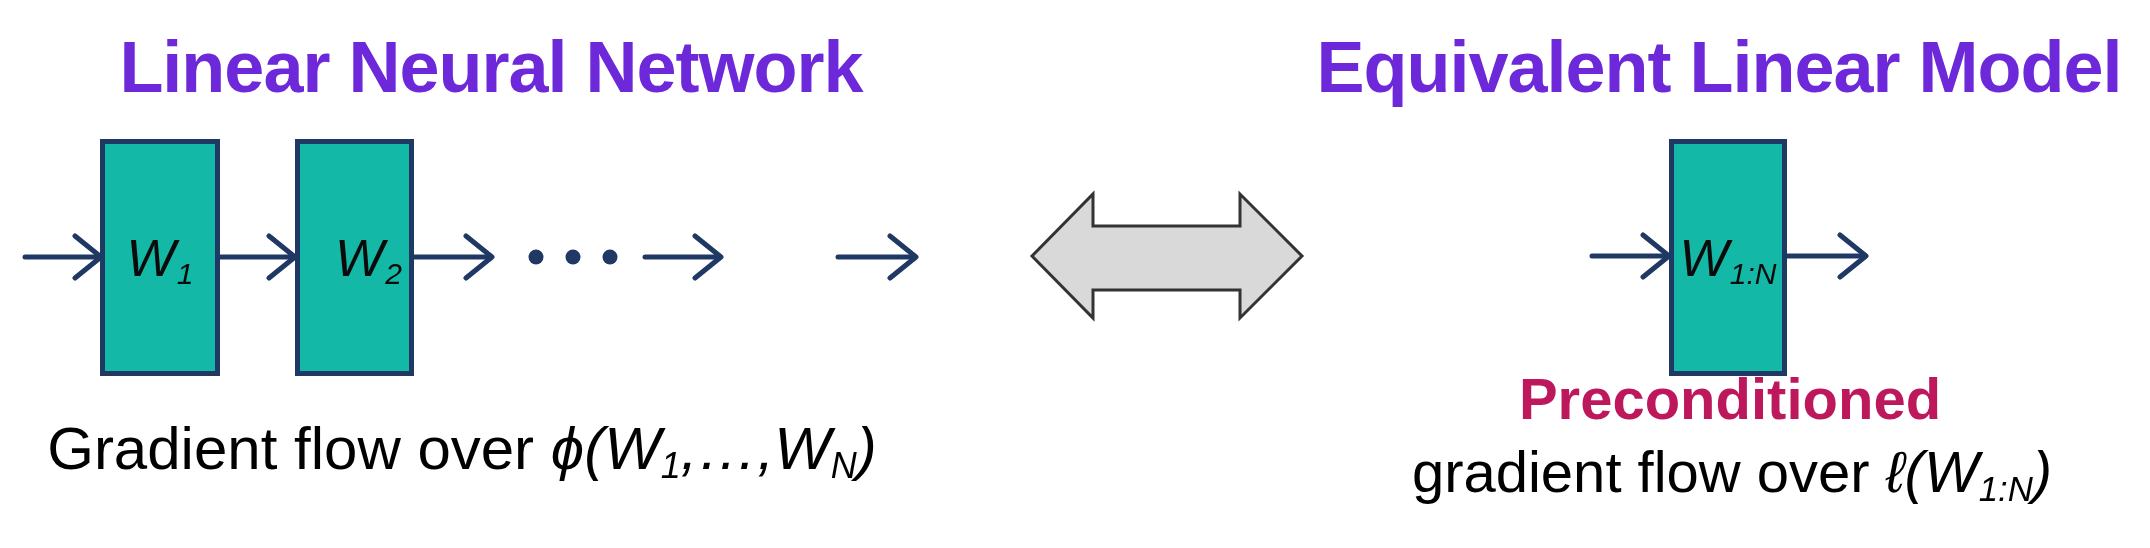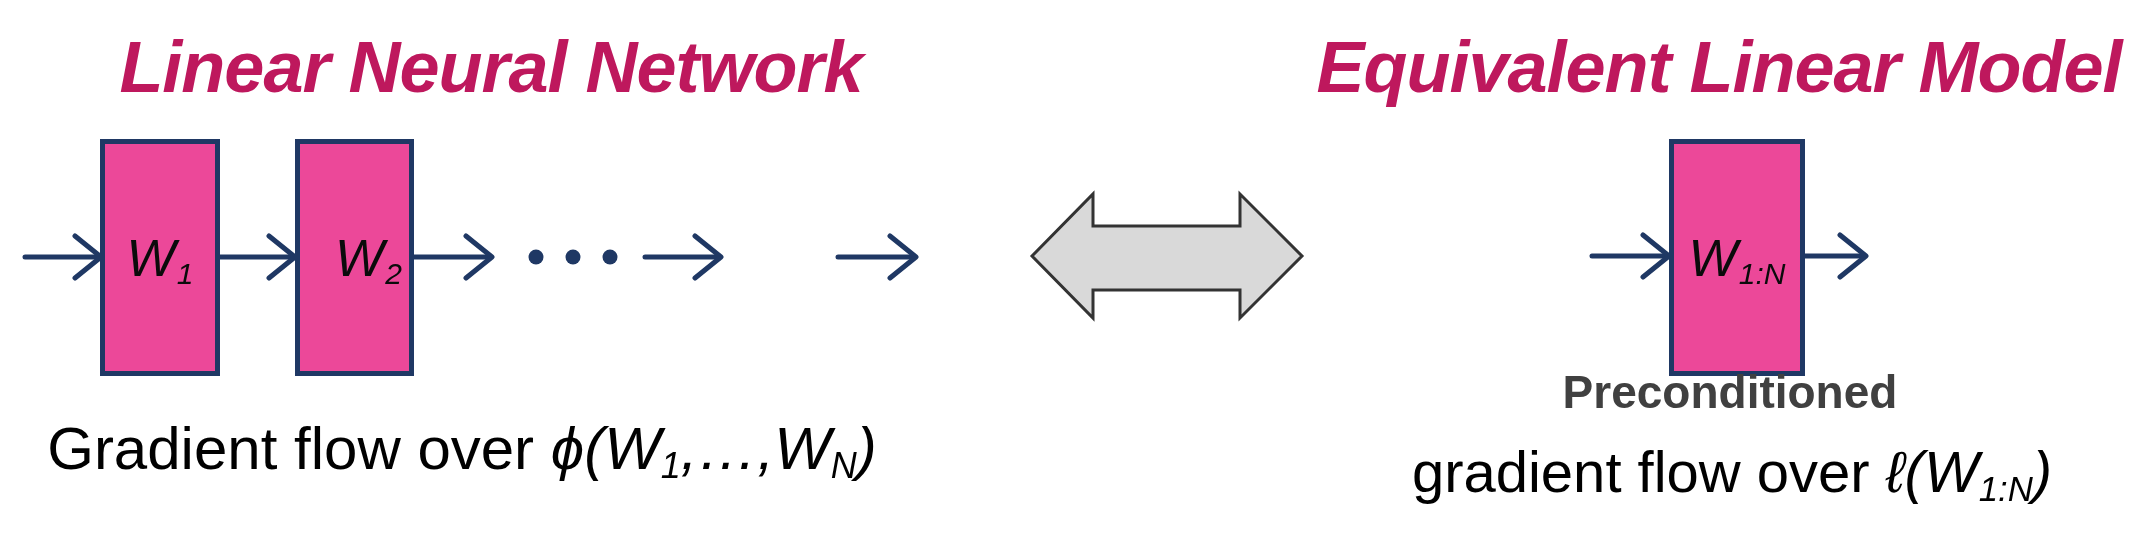--- a/index.html
+++ b/index.html
@@ -12,42 +12,41 @@
     font-family: "Liberation Sans", "DejaVu Sans", sans-serif;
   }
   .layer-svg { position: absolute; left: 0; top: 0; }
   .title {
     position: absolute;
     top: 26px;
     width: 900px;
     text-align: center;
     font-size: 72px;
     font-weight: bold;
-    font-style: italic;
-    color: #be185d;
+    color: #6d28d9;
     letter-spacing: -1px;
     white-space: nowrap;
   }
   .title-left  { left: 41px; }
   .title-right { left: 1269px; }
   .wbox {
     position: absolute;
     top: 139px;
     height: 237px;
     box-sizing: border-box;
-    background: #ec4899;
+    background: #14b8a6;
     border: 5px solid #1F3864;
     display: flex;
     align-items: center;
     justify-content: center;
   }
   .wbox-1 { left: 100px;  width: 120px; }
   .wbox-2 { left: 295px;  width: 119px; padding-left: 28px; }
   .wbox-n { left: 721px;  width: 117px; }
-  .wbox-r { left: 1669px; width: 136px; }
+  .wbox-r { left: 1669px; width: 118px; }
   .wlabel {
     font-style: italic;
     font-size: 52px;
     color: #0b0b0b;
     white-space: nowrap;
     line-height: 1;
   }
   .wlabel .sub {
     font-size: 30px;
     position: relative;
@@ -64,21 +63,21 @@
   .caption .math { font-style: italic; }
   .caption .sub {
     font-style: italic;
     font-size: 0.6em;
     position: relative;
     top: 0.25em;
   }
   .caption-left  { left: -8px;  top: 416px; width: 940px; font-size: 60px; }
   .caption-right-1 {
     left: 1330px; top: 367px; width: 800px;
-    font-size: 46px; font-weight: bold; color: #404040;
+    font-size: 58px; font-weight: bold; color: #be185d;
   }
   .caption-right-2 { left: 1302px; top: 440px; width: 860px; font-size: 58px; }
 </style>
 </head>
 <body>
 
 <div class="canvas">
 
   <svg class="layer-svg" width="2150" height="548" viewBox="0 0 2150 548">
 

